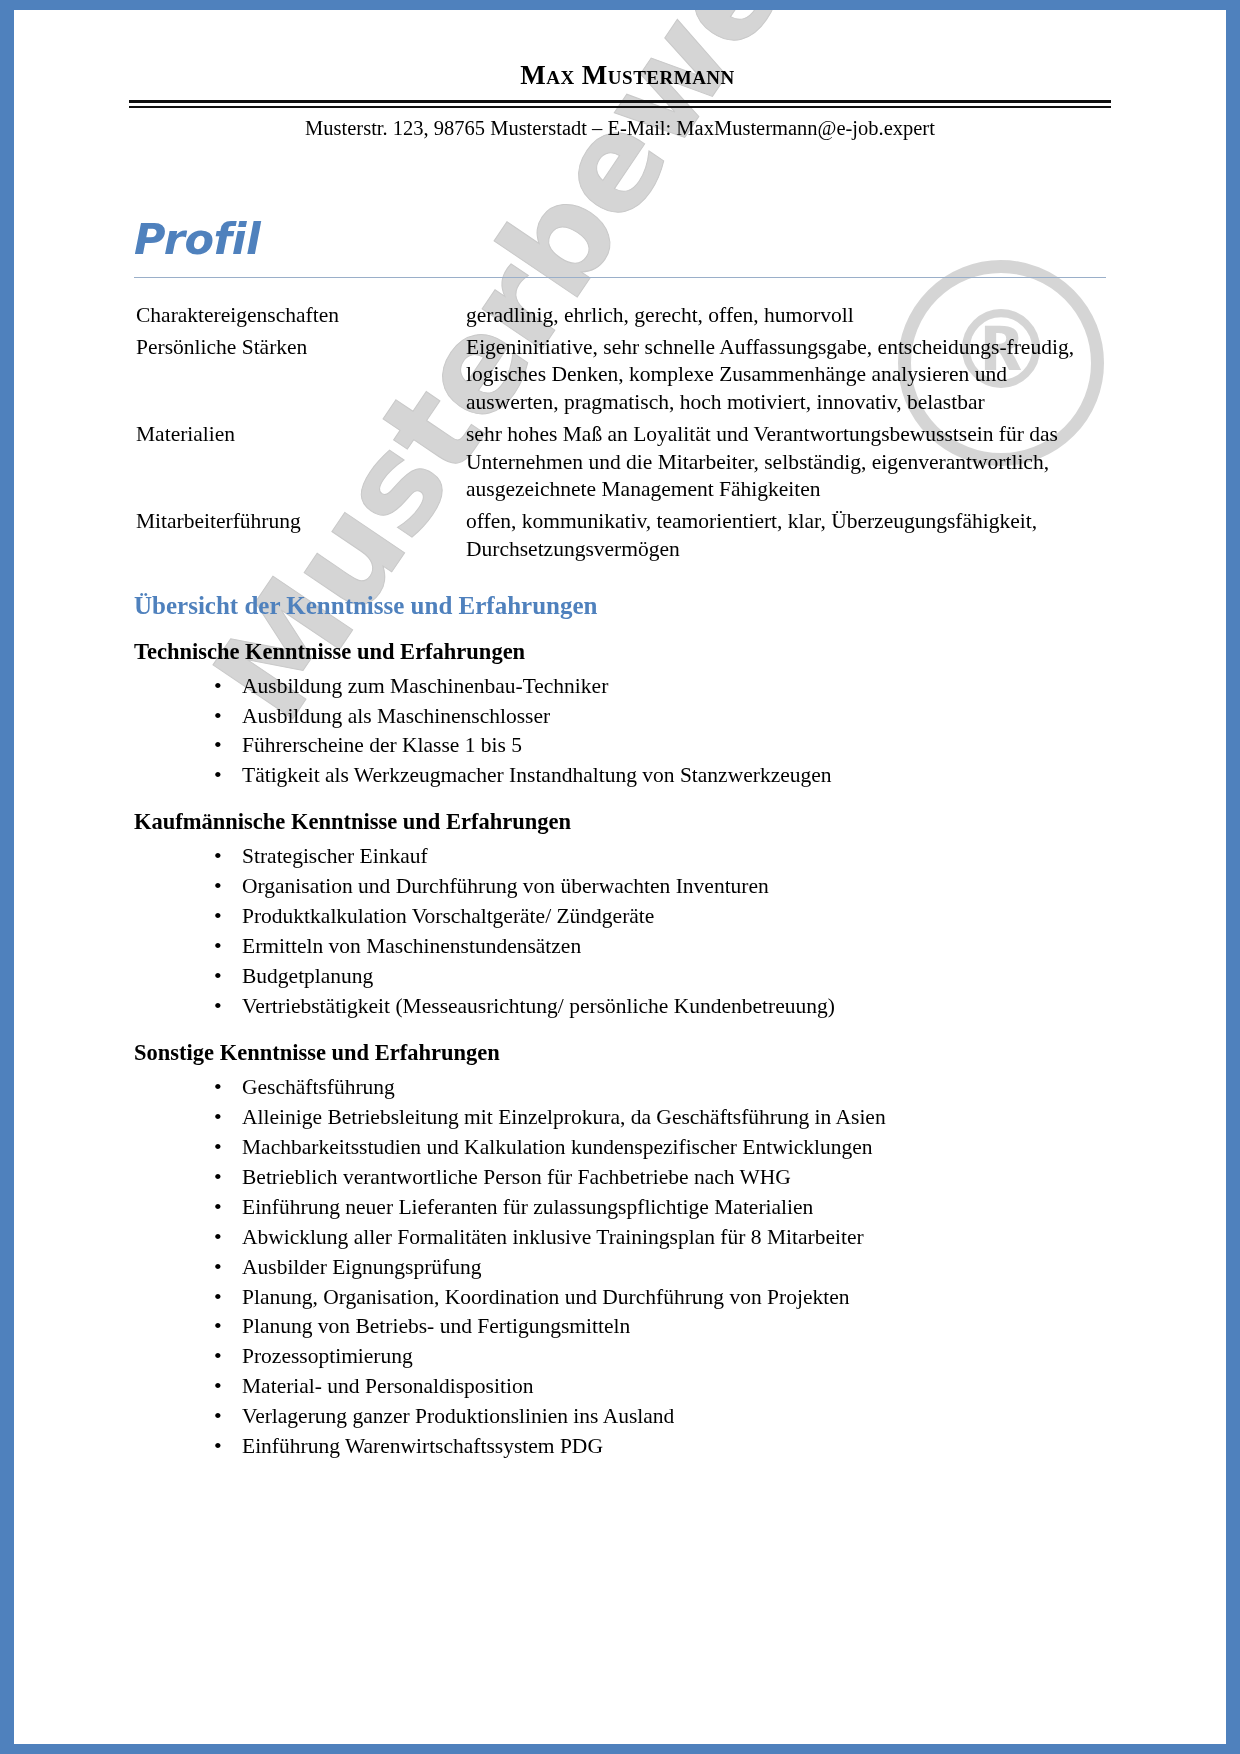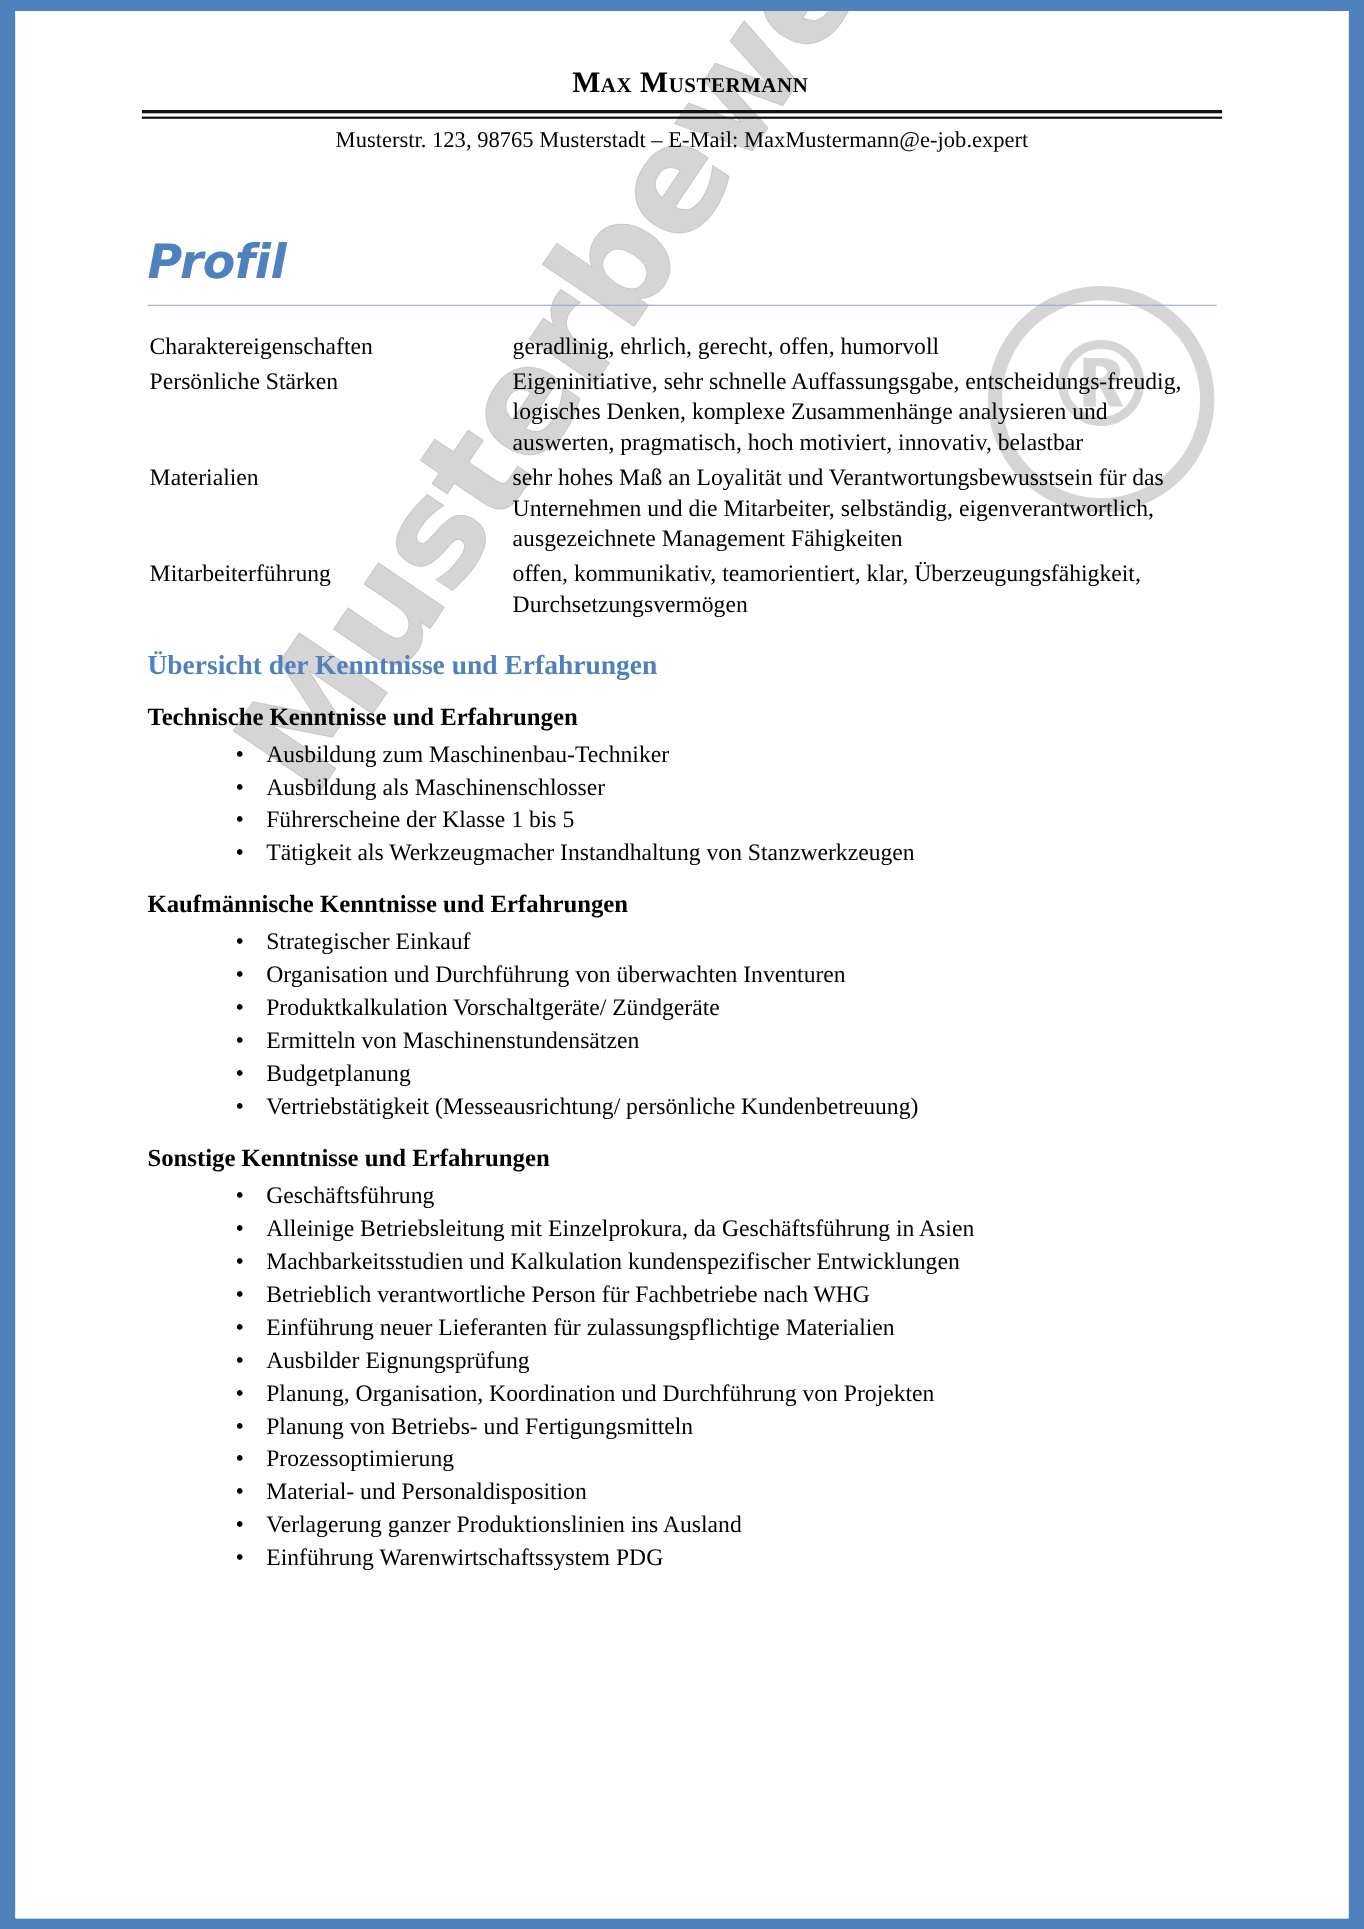--- a/index.html
+++ b/index.html
@@ -247,20 +247,21 @@
         <li>Vertriebstätigkeit (Messeausrichtung/ persönliche Kundenbetreuung)</li>
       </ul>
 
       <div class="sec-bold">Sonstige Kenntnisse und Erfahrungen</div>
       <ul class="blist">
         <li>Geschäftsführung</li>
         <li>Alleinige Betriebsleitung mit Einzelprokura, da Geschäftsführung in Asien</li>
         <li>Machbarkeitsstudien und Kalkulation kundenspezifischer Entwicklungen</li>
         <li>Betrieblich verantwortliche Person für Fachbetriebe nach WHG</li>
         <li>Einführung neuer Lieferanten für zulassungspflichtige Materialien</li>
+        <li>Abwicklung aller Formalitäten inklusive Trainingsplan für 8 Mitarbeiter</li>
         <li>Ausbilder Eignungsprüfung</li>
         <li>Planung, Organisation, Koordination und Durchführung von Projekten</li>
         <li>Planung von Betriebs- und Fertigungsmitteln</li>
         <li>Prozessoptimierung</li>
         <li>Material- und Personaldisposition</li>
         <li>Verlagerung ganzer Produktionslinien ins Ausland</li>
         <li>Einführung Warenwirtschaftssystem PDG</li>
       </ul>
 
     </div>

